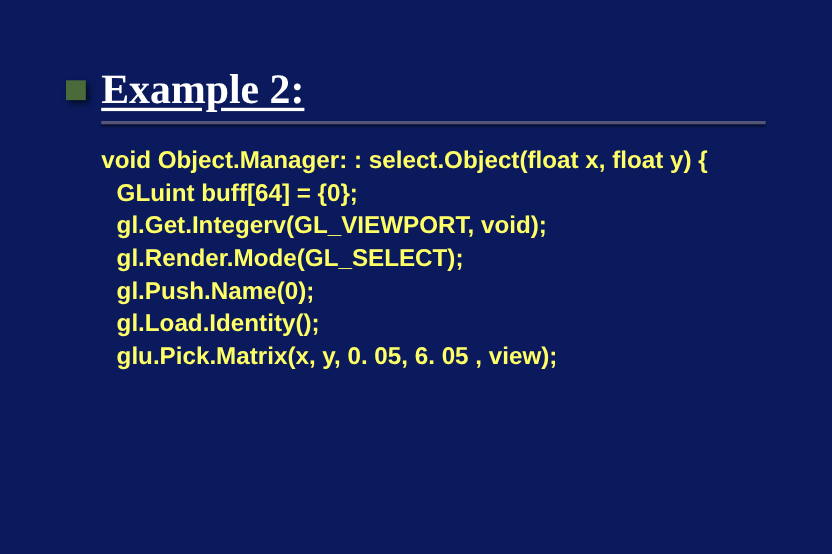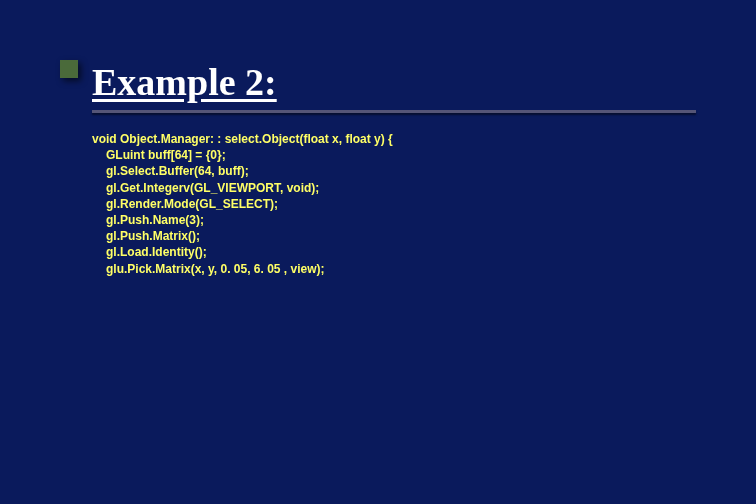--- a/index.html
+++ b/index.html
@@ -13,20 +13,21 @@
   }
   .slide {
     position: relative;
     width: 756px;
     height: 504px;
     box-sizing: border-box;
     padding: 60px 60px 40px 60px;
   }
   .title-row {
     display: flex;
+    align-items: center;
     margin-bottom: 4px;
   }
   .bullet {
     width: 18px;
     height: 18px;
     background: #4a6a3a;
     box-shadow: 3px 3px 6px rgba(0,0,0,0.6);
     margin-right: 14px;
     flex-shrink: 0;
   }
@@ -43,21 +44,21 @@
     height: 3px;
     background: #555577;
     box-shadow: 0 2px 2px rgba(0,0,0,0.5);
     margin-top: 6px;
     margin-bottom: 18px;
   }
   .code-block {
     margin-left: 32px;
     color: #ffff66;
     font-family: Arial, Helvetica, sans-serif;
-    font-size: 12px;
+    font-size: 22px;
     font-weight: bold;
     line-height: 1.35;
   }
   .code-line {
     white-space: pre;
   }
   .code-line.indent {
     padding-left: 14px;
   }
 </style>
@@ -68,22 +69,20 @@
 
   <div class="title-row">
     <div class="bullet"></div>
     <div class="title">Example 2:</div>
   </div>
   <div class="underline-bar"></div>
 
   <div class="code-block">
     <div class="code-line">void Object.Manager: : select.Object(float x, float y) {</div>
     <div class="code-line indent">GLuint buff[64] = {0};</div>
-    <div class="code-line indent">gl.Select.Buffer(64, buff);</div>
     <div class="code-line indent">gl.Get.Integerv(GL_VIEWPORT, void);</div>
     <div class="code-line indent">gl.Render.Mode(GL_SELECT);</div>
-    <div class="code-line indent">gl.Push.Name(3);</div>
-    <div class="code-line indent">gl.Push.Matrix();</div>
+    <div class="code-line indent">gl.Push.Name(0);</div>
     <div class="code-line indent">gl.Load.Identity();</div>
     <div class="code-line indent">glu.Pick.Matrix(x, y, 0. 05, 6. 05 , view);</div>
   </div>
 
 </div>
 
 </body></html>

